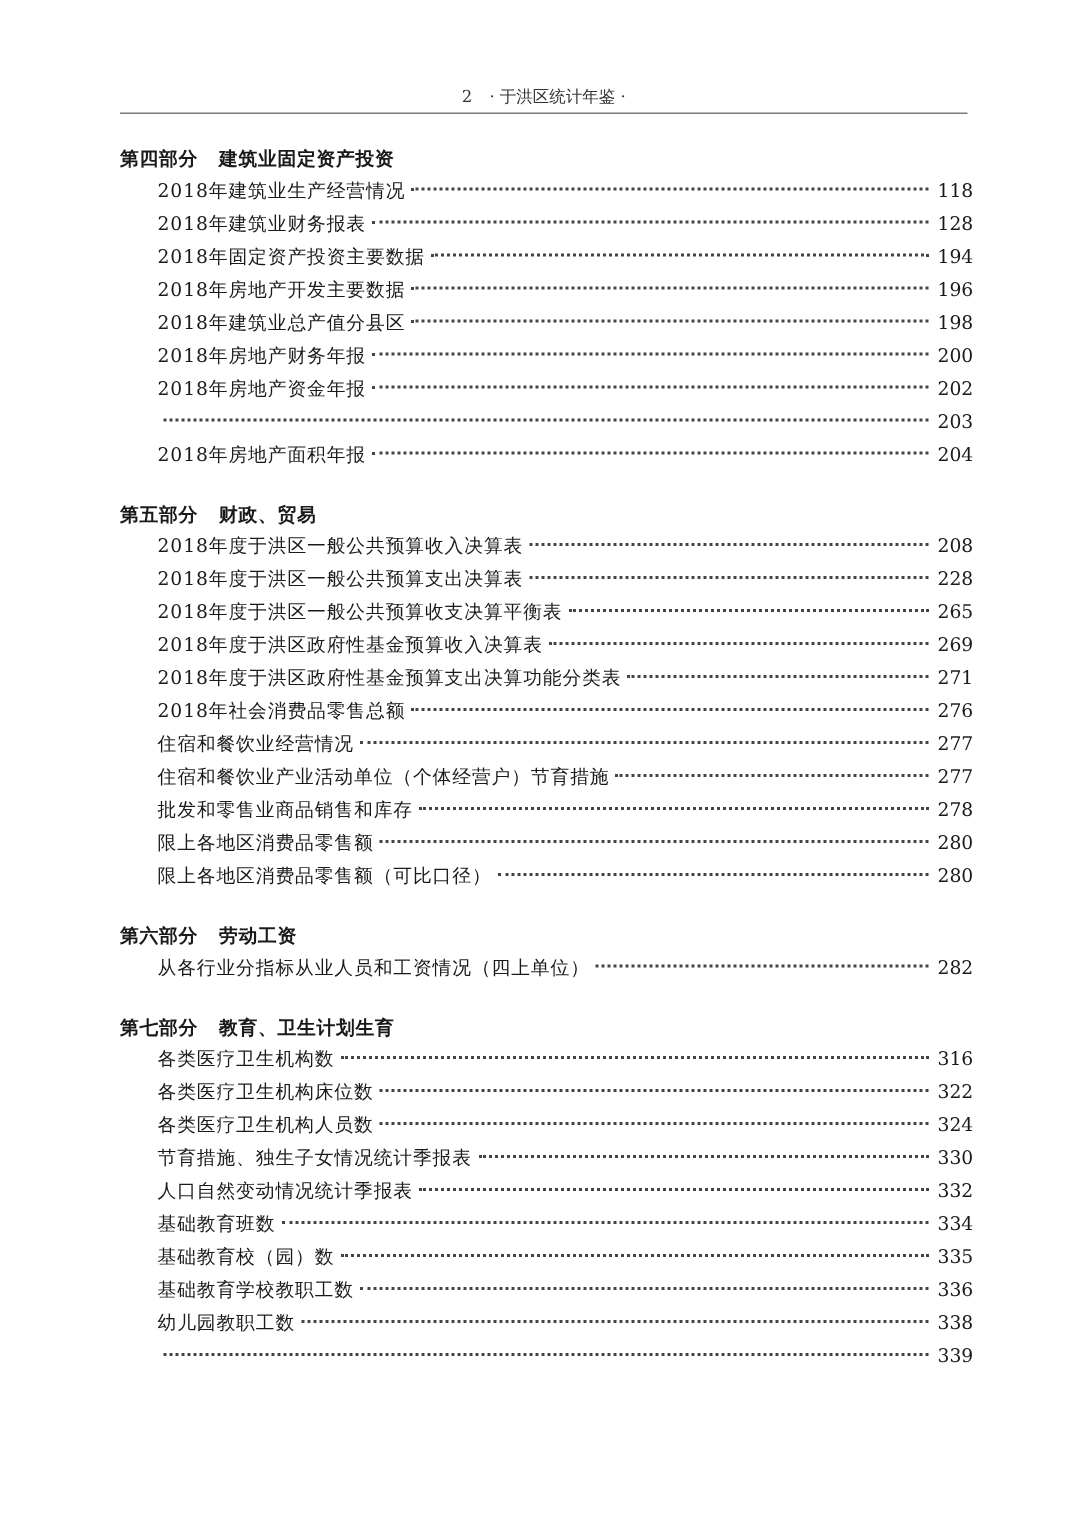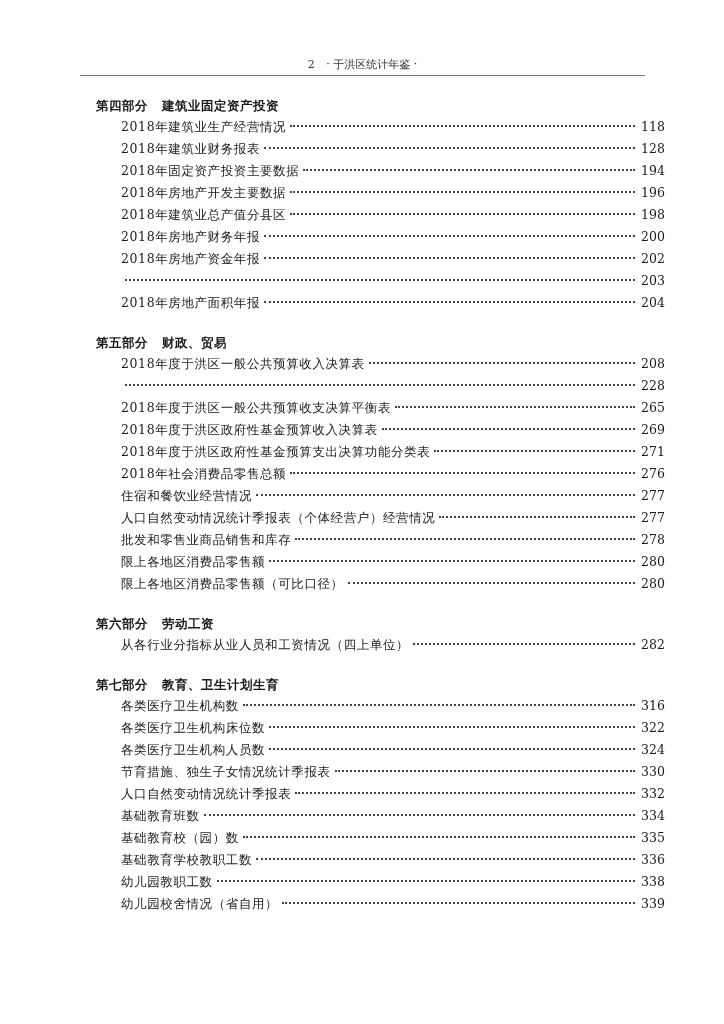--- a/index.html
+++ b/index.html
@@ -30,21 +30,21 @@
     .header-rule {
       position: absolute;
       left: 80px;
       top: 75px;
       width: 565px;
       height: 0;
       border-top: 1.5px solid #7a7a7a;
     }
     .toc {
       position: absolute;
-      left: 96px;
+      left: 80px;
       top: 96px;
       width: 565px;
     }
     .section { margin-bottom: 19px; }
     .section-title {
       font-family: "DejaVu Sans", "Liberation Sans", sans-serif;
       font-weight: bold;
       font-size: 12.5px;
       height: 20px;
       line-height: 20px;
@@ -133,20 +133,21 @@
       </div>
     </div>
     <div class="section">
       <div class="section-title"><span class="part">第五部分</span><span>财政、贸易</span></div>
       <div class="entry">
         <span class="label">2018年度于洪区一般公共预算收入决算表</span>
         <span class="leader"></span>
         <span class="page">208</span>
       </div>
       <div class="entry">
+        <span class="label">2018年度于洪区一般公共预算支出决算表</span>
         <span class="leader"></span>
         <span class="page">228</span>
       </div>
       <div class="entry">
         <span class="label">2018年度于洪区一般公共预算收支决算平衡表</span>
         <span class="leader"></span>
         <span class="page">265</span>
       </div>
       <div class="entry">
         <span class="label">2018年度于洪区政府性基金预算收入决算表</span>
@@ -162,21 +163,21 @@
         <span class="label">2018年社会消费品零售总额</span>
         <span class="leader"></span>
         <span class="page">276</span>
       </div>
       <div class="entry">
         <span class="label">住宿和餐饮业经营情况</span>
         <span class="leader"></span>
         <span class="page">277</span>
       </div>
       <div class="entry">
-        <span class="label">人口自然变动情况统计季报表（个体经营户）经营情况</span>
+        <span class="label">住宿和餐饮业产业活动单位（个体经营户）节育措施</span>
         <span class="leader"></span>
         <span class="page">277</span>
       </div>
       <div class="entry">
         <span class="label">批发和零售业商品销售和库存</span>
         <span class="leader"></span>
         <span class="page">278</span>
       </div>
       <div class="entry">
         <span class="label">限上各地区消费品零售额</span>
@@ -238,18 +239,17 @@
         <span class="label">基础教育学校教职工数</span>
         <span class="leader"></span>
         <span class="page">336</span>
       </div>
       <div class="entry">
         <span class="label">幼儿园教职工数</span>
         <span class="leader"></span>
         <span class="page">338</span>
       </div>
       <div class="entry">
-        <span class="label">幼儿园校舍情况（省自用）</span>
         <span class="leader"></span>
         <span class="page">339</span>
       </div>
     </div>
   </div>
 
 </body></html>

